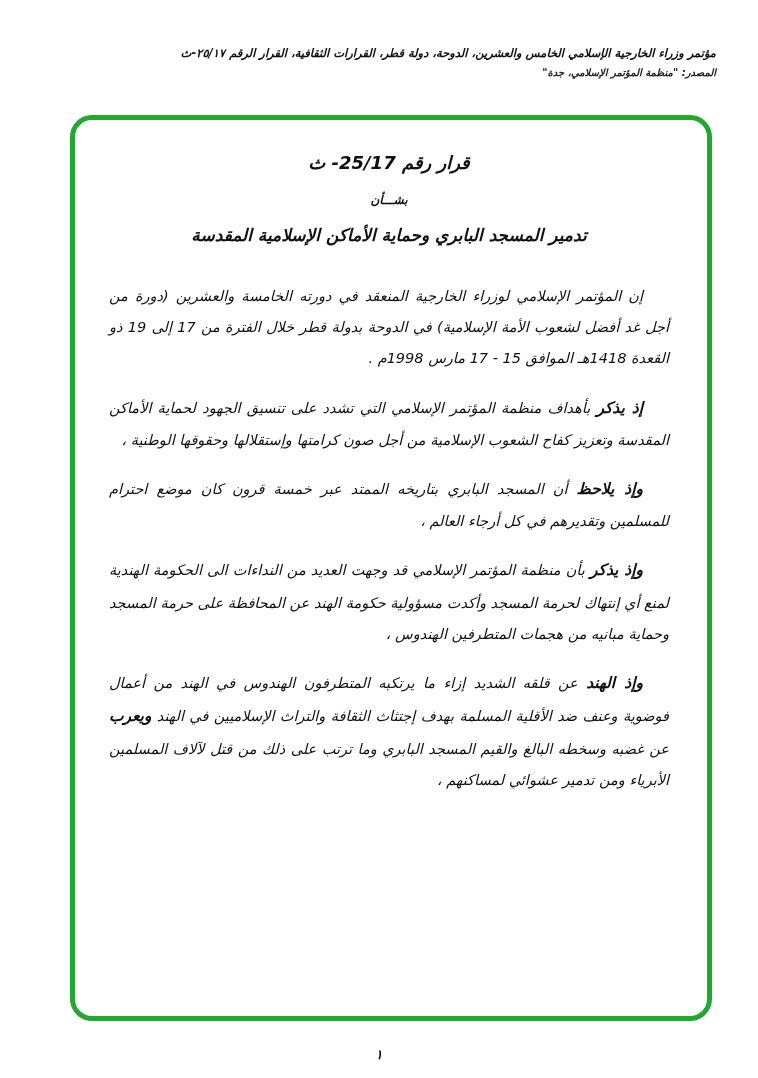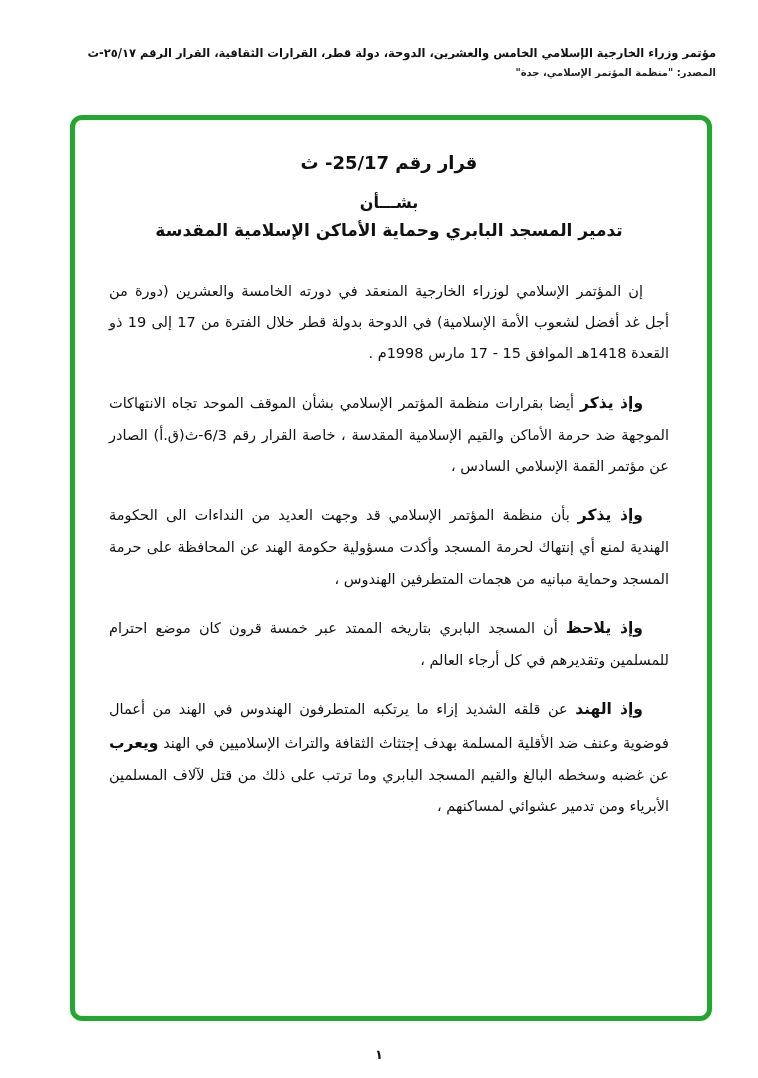--- a/index.html
+++ b/index.html
@@ -8,20 +8,21 @@
     background: #ffffff;
   }
   .page {
     position: relative;
     width: 758px;
     height: 1078px;
     background: #ffffff;
     font-family: "DejaVu Sans", sans-serif;
     color: #111111;
     overflow: hidden;
+    font-style: italic;
   }
 
   
   .top-header {
     position: absolute;
     top: 46px;
     right: 42px;
     left: 42px;
     direction: rtl;
     text-align: right;
@@ -40,43 +41,43 @@
   }
 
   
   .doc-frame {
     position: absolute;
     left: 70px;
     top: 115px;
     width: 632px;
     height: 896px;
     border: 5px solid #22a82f;
-    border-radius: 12px;
+    border-radius: 22px;
     background: #ffffff;
     overflow: hidden;
   }
   .doc-content {
     position: absolute;
     top: 0; right: 0; bottom: 0; left: 0;
     padding: 32px 38px 0 34px;
     direction: rtl;
   }
 
   
   .doc-title {
     text-align: center;
     font-weight: bold;
   }
   .title-line1 {
     font-size: 18px;
     margin: 0 0 20px 0;
   }
   .title-line2 {
-    font-size: 16px;
-    margin: 0 0 8px 0;
+    font-size: 12px;
+    margin: 0 0 18px 0;
     letter-spacing: 2px;
   }
   .title-line3 {
     font-size: 17px;
     margin: 6px 0 0 0;
   }
 
   
   .doc-body {
     margin-top: 36px;
@@ -122,34 +123,34 @@
         <div class="title-line2">بشـــأن</div>
         <div class="title-line3">تدمير المسجد البابري وحماية الأماكن الإسلامية المقدسة</div>
       </div>
 
       <div class="doc-body">
 
         <p class="para">
           <span>إن المؤتمر الإسلامي لوزراء الخارجية المنعقد في دورته الخامسة والعشرين (دورة من أجل غد أفضل لشعوب الأمة الإسلامية) في الدوحة بدولة قطر خلال الفترة من 17 إلى 19 ذو القعدة 1418هـ الموافق 15 - 17 مارس 1998م .</span>
         </p>
 
+        <p class="para">
+          <span class="lead">إذ يذكر</span>
+          <span>بأهداف منظمة المؤتمر الإسلامي التي تشدد على تنسيق الجهود لحماية الأماكن المقدسة وتعزيز كفاح الشعوب الإسلامية من أجل صون كرامتها وإستقلالها وحقوقها الوطنية ،</span>
+        </p>
+
 
         <p class="para">
-          <span class="lead">وإذ يذكر</span>
-          <span>أيضا بقرارات منظمة المؤتمر الإسلامي بشأن الموقف الموحد تجاه الانتهاكات الموجهة ضد حرمة الأماكن والقيم الإسلامية المقدسة ، خاصة القرار رقم 6/3-ث(ق.أ) الصادر عن مؤتمر القمة الإسلامي السادس ،</span>
+          <span class="lead">وإذ يلاحظ</span>
+          <span>أن المسجد البابري بتاريخه الممتد عبر خمسة قرون كان موضع احترام للمسلمين وتقديرهم في كل أرجاء العالم ،</span>
         </p>
 
         <p class="para">
           <span class="lead">وإذ يذكر</span>
           <span>بأن منظمة المؤتمر الإسلامي قد وجهت العديد من النداءات الى الحكومة الهندية لمنع أي إنتهاك لحرمة المسجد وأكدت مسؤولية حكومة الهند عن المحافظة على حرمة المسجد وحماية مبانيه من هجمات المتطرفين الهندوس ،</span>
-        </p>
-
-        <p class="para">
-          <span class="lead">وإذ يلاحظ</span>
-          <span>أن المسجد البابري بتاريخه الممتد عبر خمسة قرون كان موضع احترام للمسلمين وتقديرهم في كل أرجاء العالم ،</span>
         </p>
 
         <p class="para">
           <span class="lead">وإذ الهند</span>
           <span>عن قلقه الشديد إزاء ما يرتكبه المتطرفون الهندوس في الهند من أعمال فوضوية وعنف ضد الأقلية المسلمة بهدف إجتثاث الثقافة والتراث الإسلاميين في الهند</span>
           <span class="lead">ويعرب</span>
           <span>عن غضبه وسخطه البالغ والقيم المسجد البابري وما ترتب على ذلك من قتل لآلاف المسلمين الأبرياء ومن تدمير عشوائي لمساكنهم ،</span>
         </p>
 
       </div>

